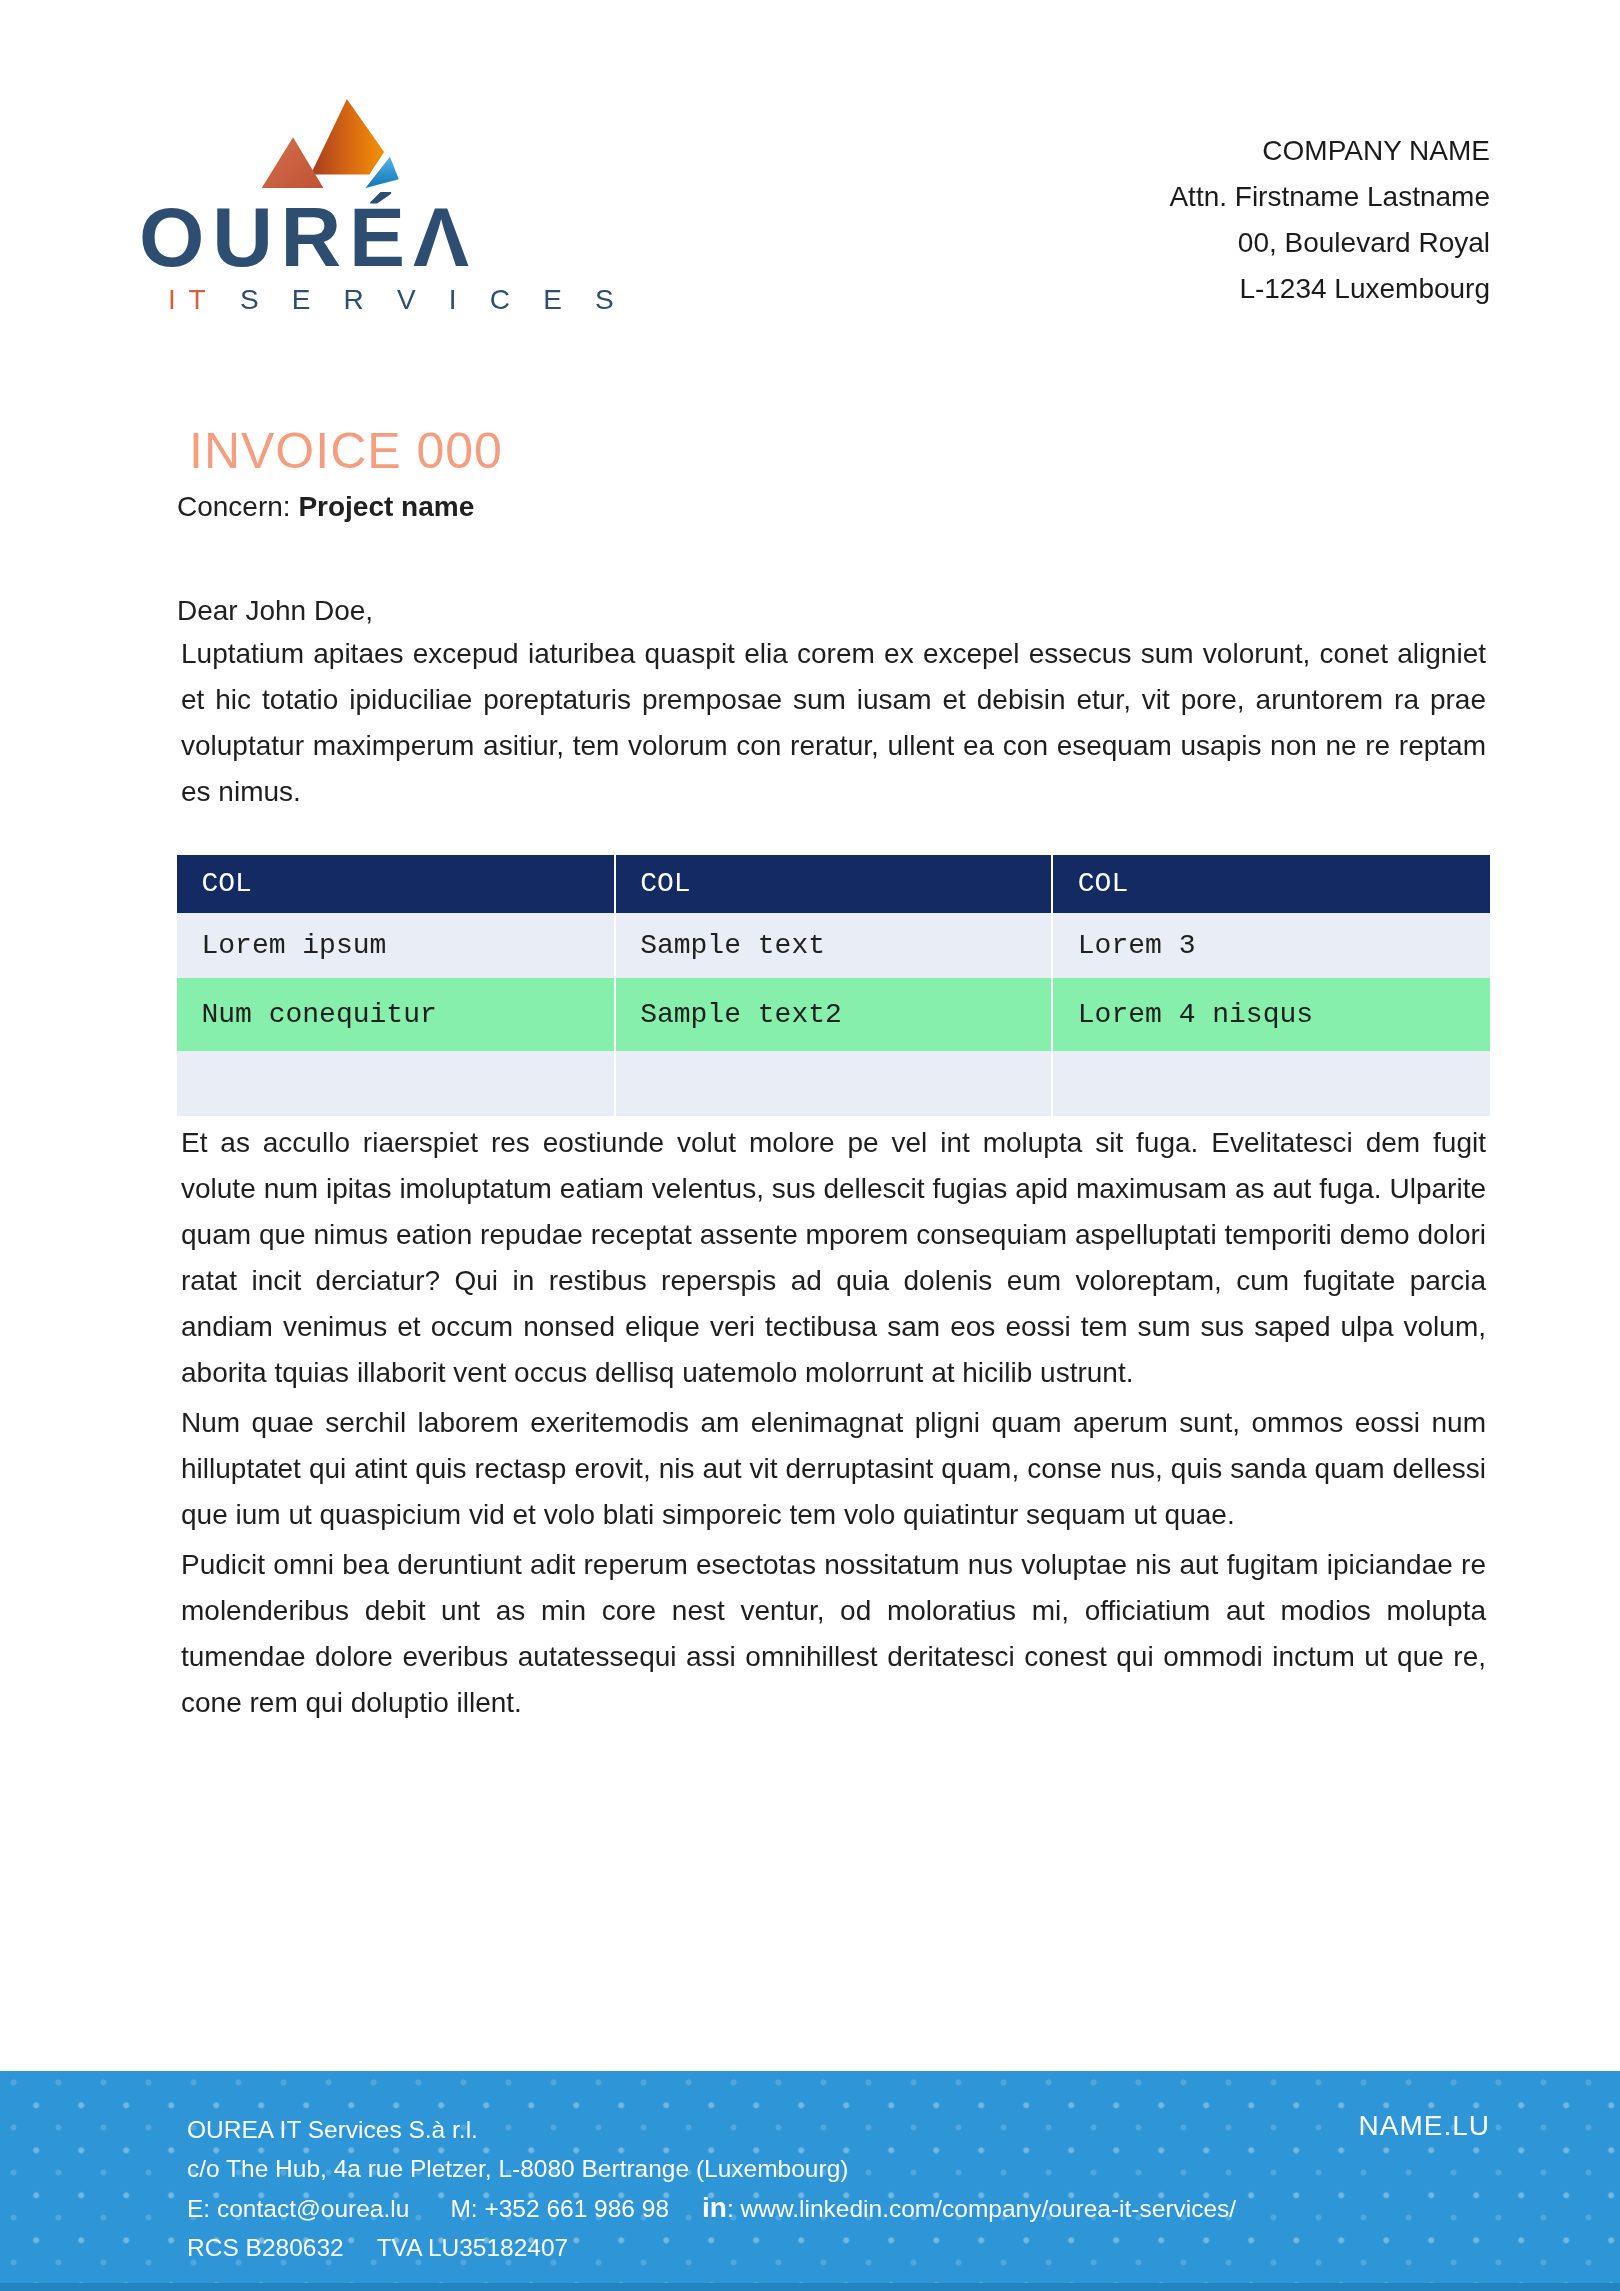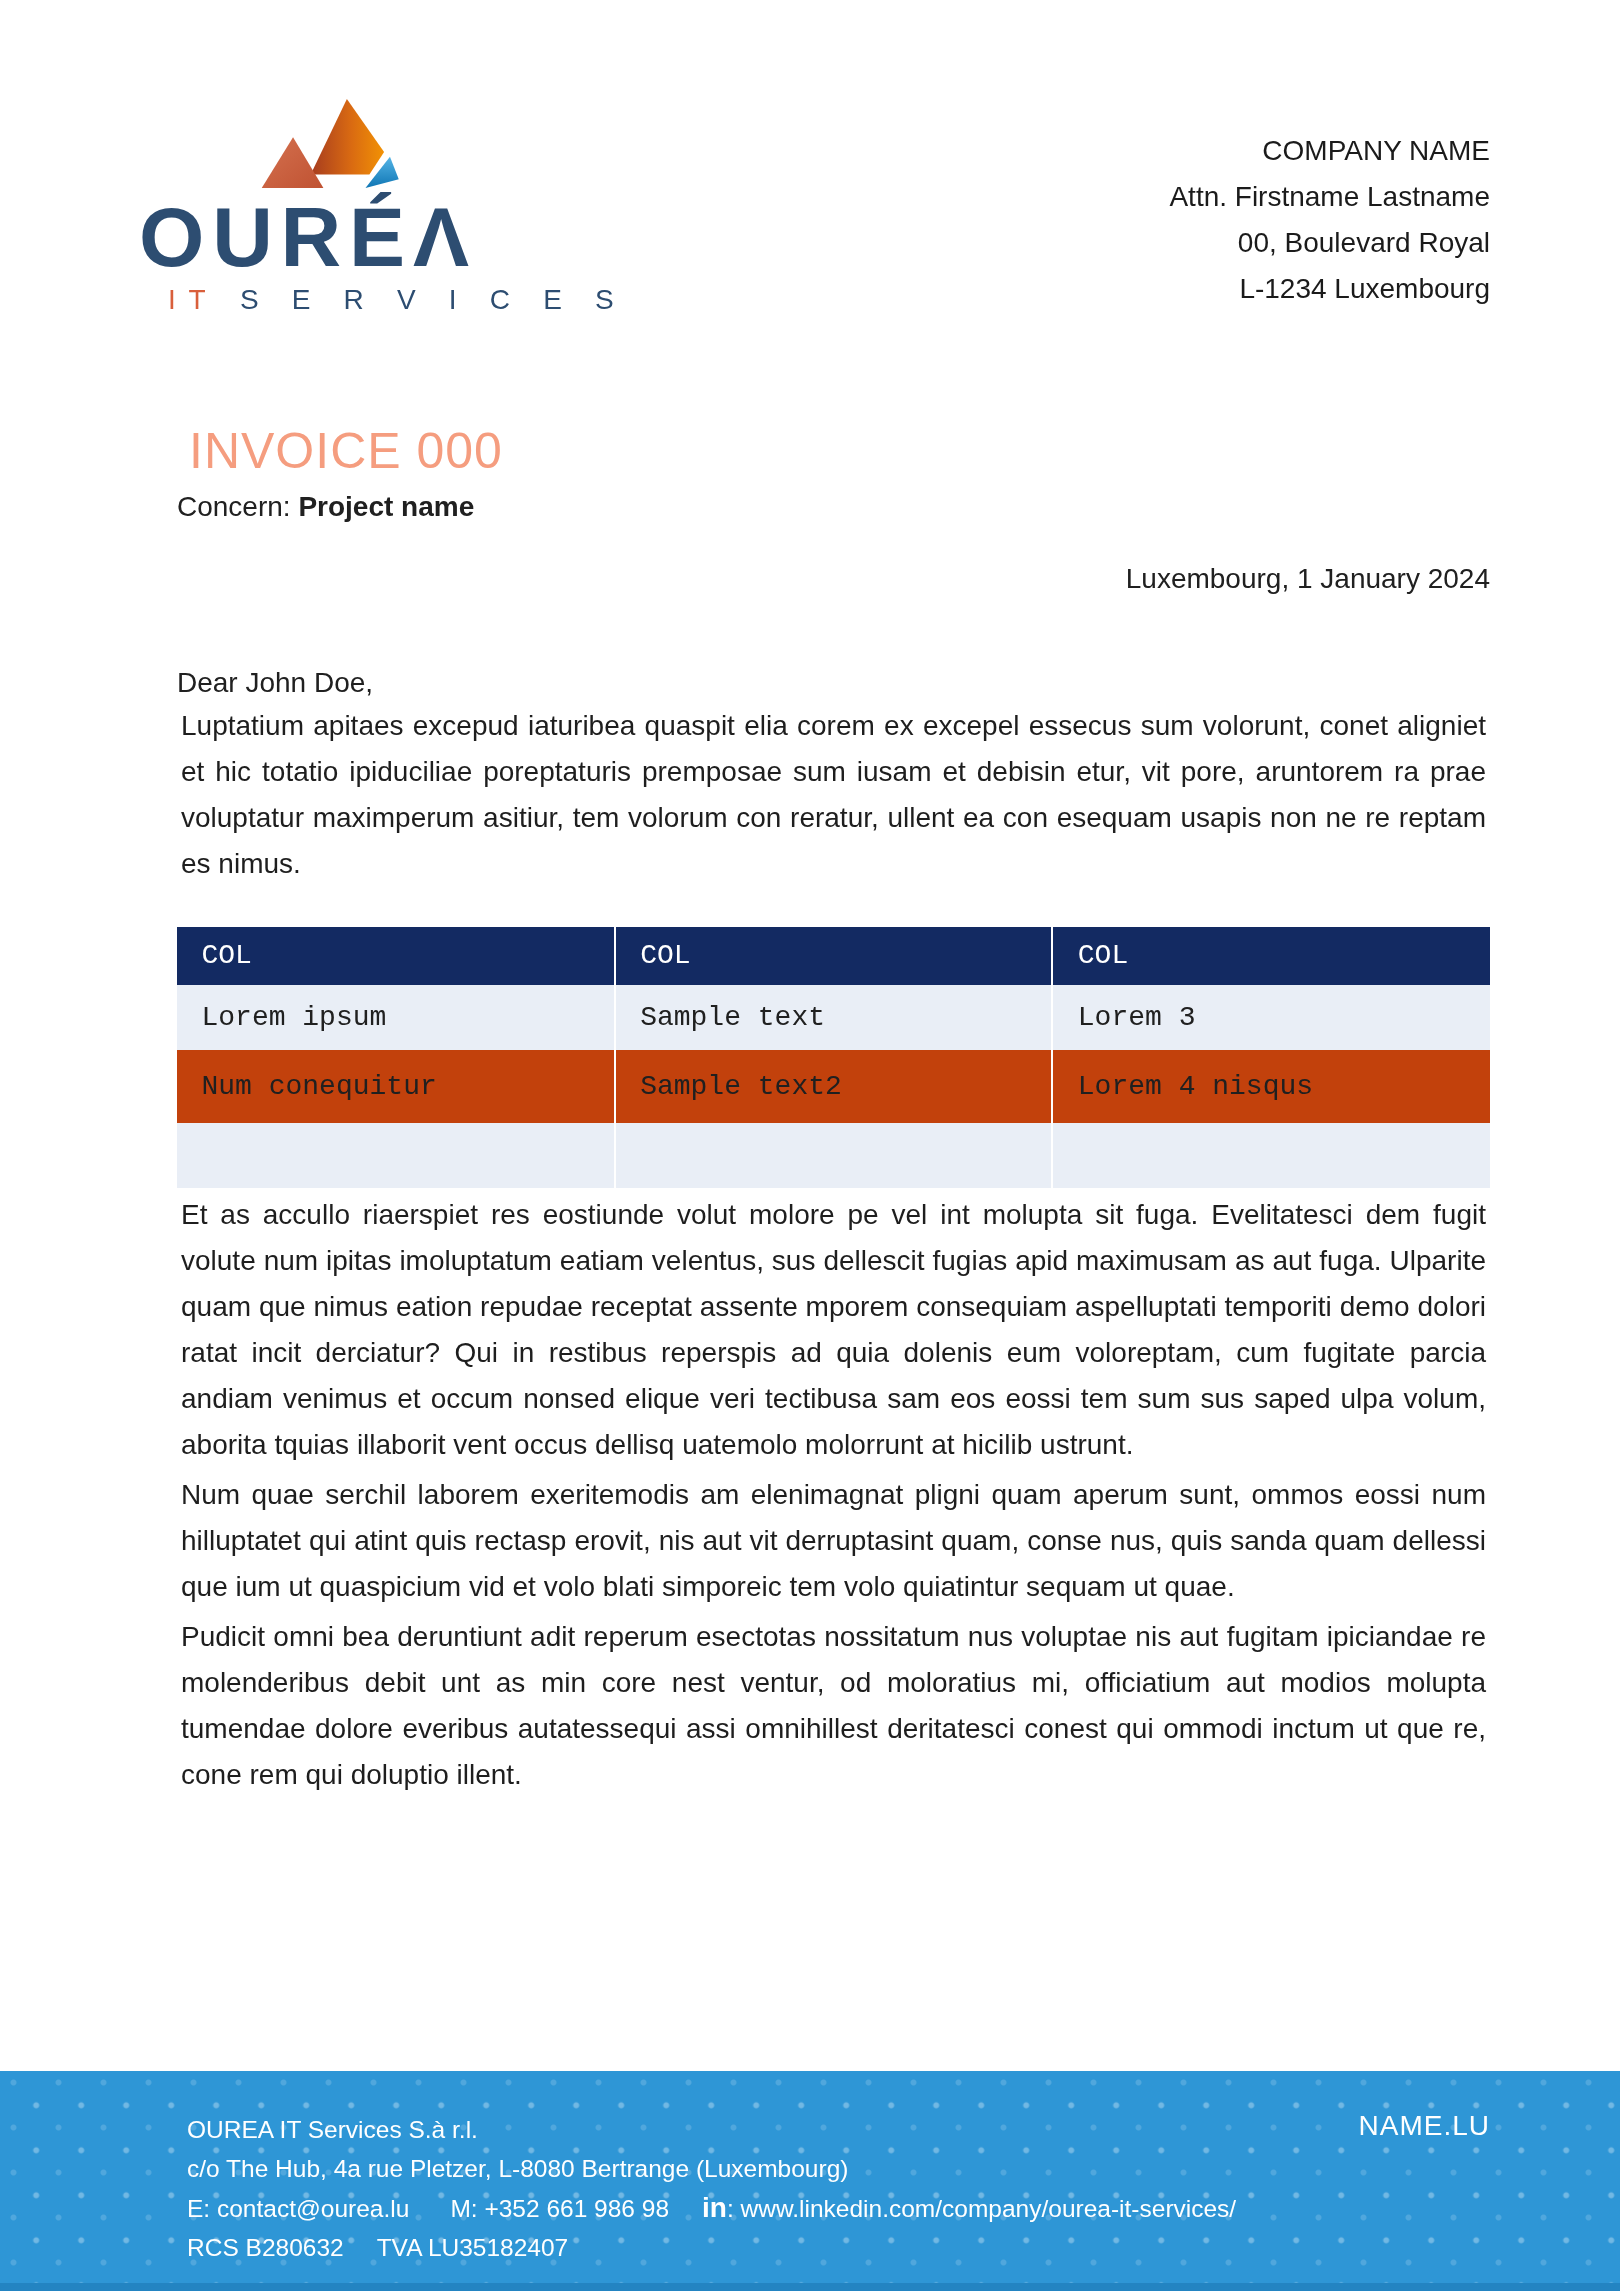--- a/index.html
+++ b/index.html
@@ -63,21 +63,21 @@
     background:#132a62;color:#ffffff;font-weight:400;
     text-align:left;font-size:28px;
     padding:13.7px 24.5px;height:31px;vertical-align:middle;
   }
   .doc-table td{
     font-size:28px;padding:0 24.5px;vertical-align:middle;
   }
   .doc-table th + th, .doc-table td + td{border-left:2.9px solid #ffffff;}
   .doc-table tr.light td{background:#e9eef6;}
   .doc-table tr.r1 td{height:65px;}
-  .doc-table tr.r2 td{height:73px;background:#c2410c;}
+  .doc-table tr.r2 td{height:73px;background:#86efac;}
   .doc-table tr.r3 td{height:65px;}
 
   
   .footer{
     position:absolute;left:0;bottom:0;width:1620px;height:221px;
     background-color:#2e96d6;
     background-image:
       radial-gradient(circle, rgba(255,255,255,0.32) 2.5px, transparent 3.5px),
       radial-gradient(circle, rgba(255,255,255,0.16) 2.5px, transparent 3.5px);
     background-size:45px 45px,45px 45px;
@@ -141,21 +141,20 @@
   </div>
 
   <div class="main">
 
     <h1 class="invoice-title">INVOICE 000</h1>
 
     <div class="concern">
       <span>Concern: </span><b>Project name</b>
     </div>
 
-    <div class="date-line">Luxembourg, 1 January 2024</div>
 
     <div class="salutation">Dear John Doe,</div>
 
     <p class="body-par par1">Luptatium apitaes excepud iaturibea quaspit elia corem ex excepel essecus sum volorunt, conet aligniet et hic totatio ipiduciliae poreptaturis premposae sum iusam et debisin etur, vit pore, aruntorem ra prae voluptatur maximperum asitiur, tem volorum con reratur, ullent ea con esequam usapis non ne re reptam es nimus.</p>
 
     <table class="doc-table">
       <thead>
         <tr>
           <th>COL</th>
           <th>COL</th>

